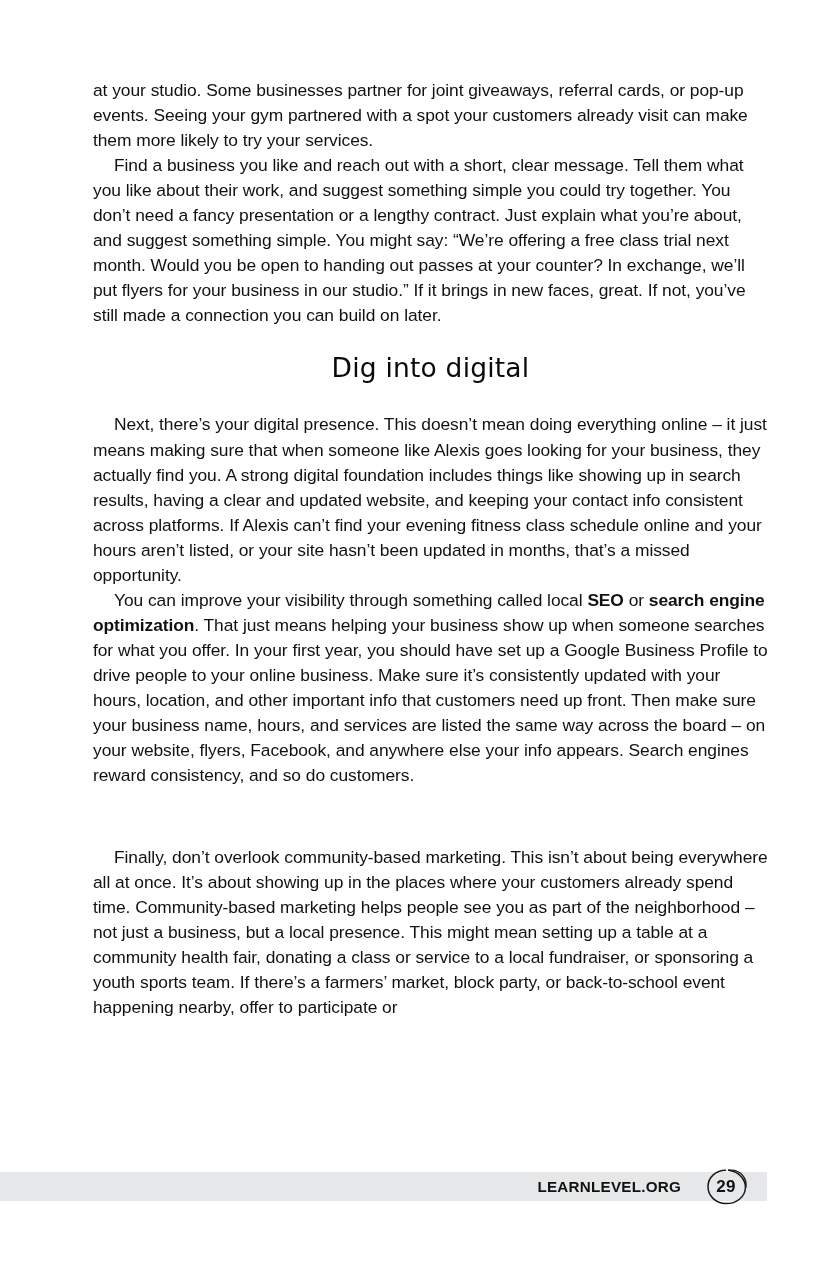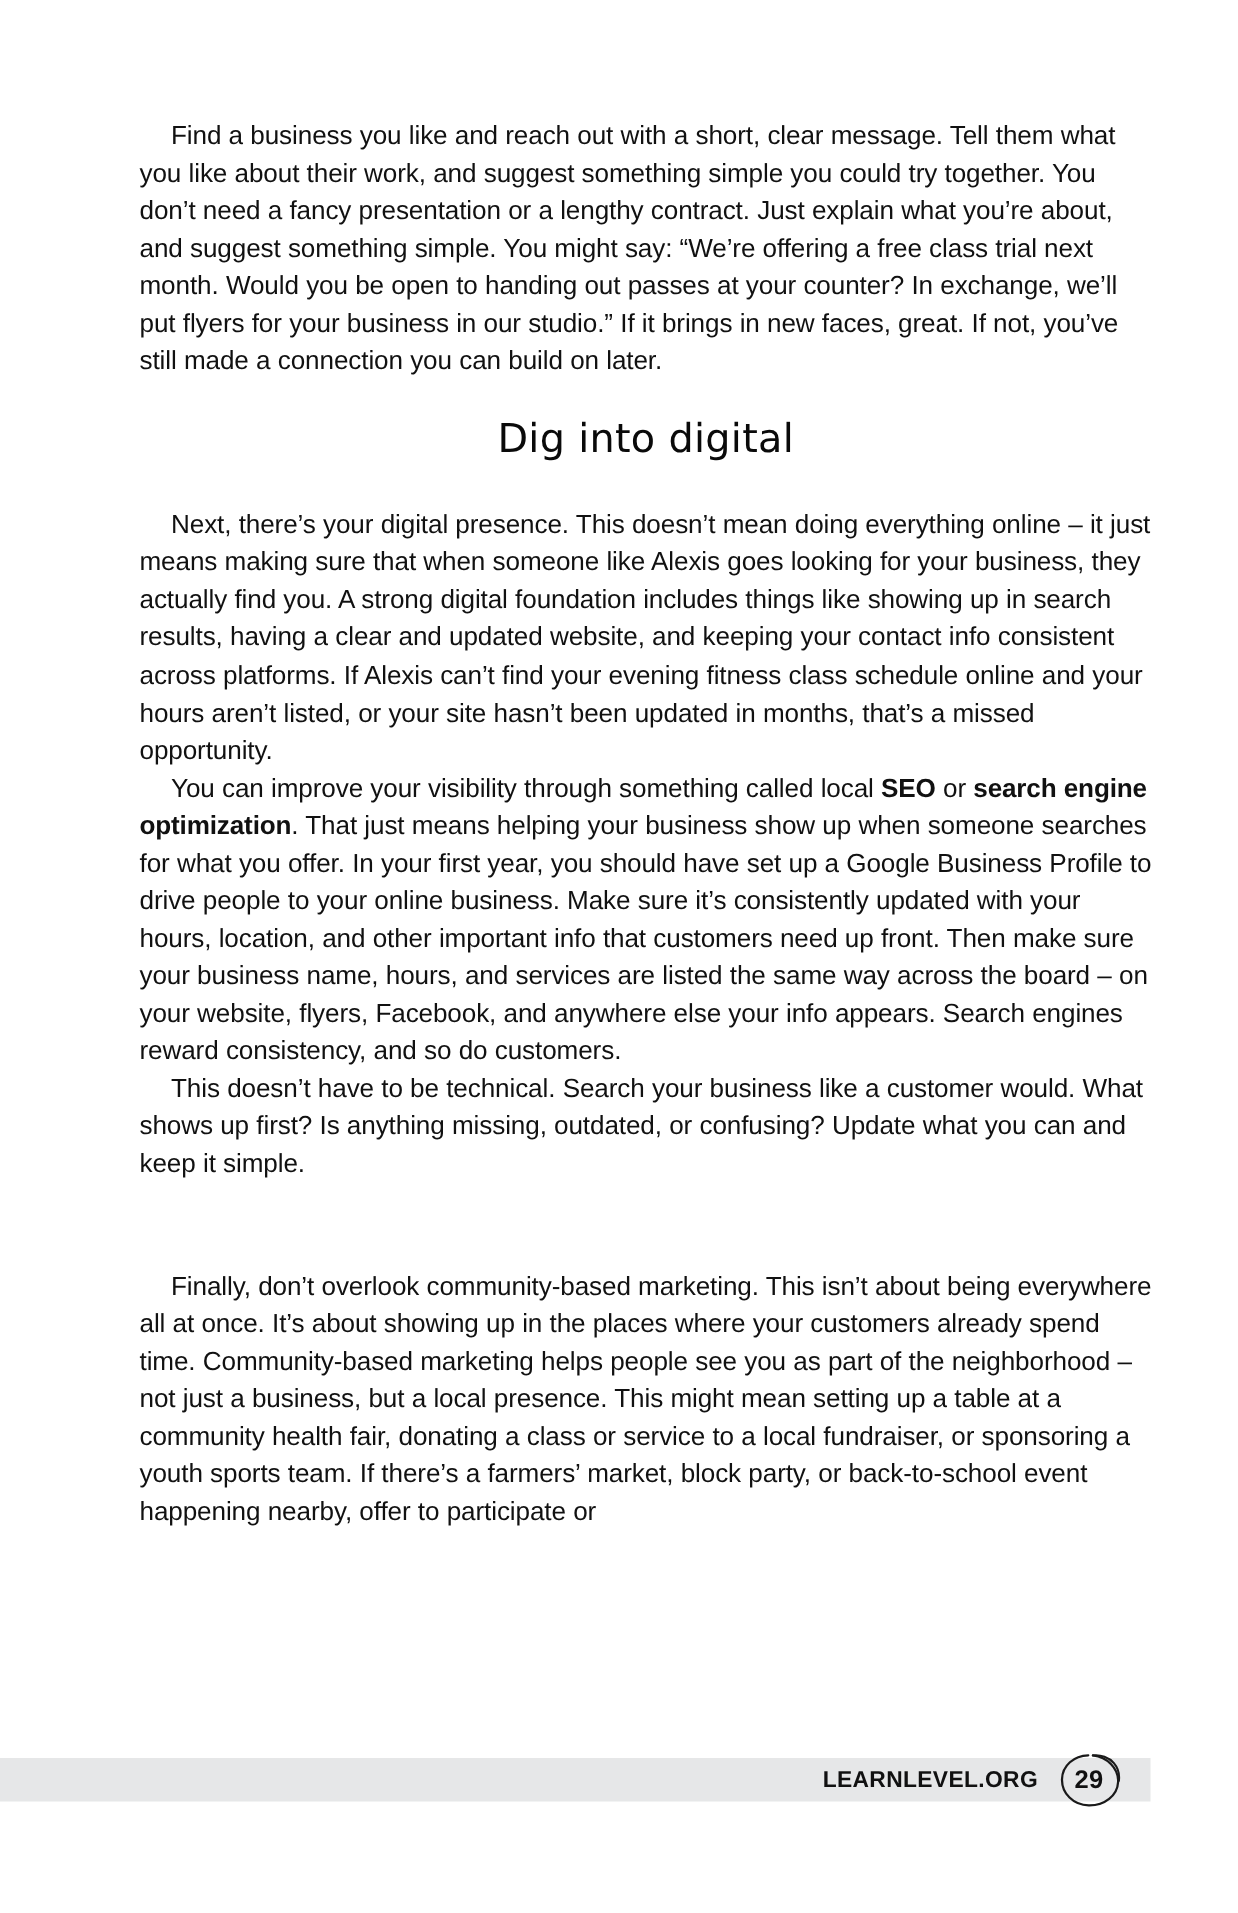--- a/index.html
+++ b/index.html
@@ -84,21 +84,21 @@
     background: #e6e7e8;
   }
 
   .footer-inner {
     position: absolute;
     right: 0;
     top: 0;
     height: 29px;
     display: flex;
     align-items: center;
-    gap: 13px;
+    gap: 24px;
     padding-right: 18px;
   }
 
   .footer-site {
     font-size: 15.2px;
     font-weight: 600;
     letter-spacing: 0.25px;
     color: #111111;
     white-space: nowrap;
     font-family: "Liberation Sans", sans-serif;
@@ -133,32 +133,32 @@
     transform: translate(-1px, 0px);
   }
 </style>
 </head>
 <body>
 
 <div class="page">
 
   <div class="content">
 
+    <p class="body">at your studio. Some businesses partner for joint giveaways, referral cards, or pop-up events. Seeing your gym partnered with a spot your customers already visit can make them more likely to try your services.</p>
 
     <p class="body indent">Find a business you like and reach out with a short, clear message. Tell them what you like about their work, and suggest something simple you could try together. You don’t need a fancy presentation or a lengthy contract. Just explain what you’re about, and suggest something simple. You might say: “We’re offering a free class trial next month. Would you be open to handing out passes at your counter? In exchange, we’ll put flyers for your business in our studio.” If it brings in new faces, great. If not, you’ve still made a connection you can build on later.</p>
 
     <div class="spacer-before-h1"></div>
     <h2 class="heading">Dig into digital</h2>
     <div class="spacer-after-h1"></div>
 
     <p class="body indent">Next, there’s your digital presence. This doesn’t mean doing everything online – it just means making sure that when someone like Alexis goes looking for your business, they actually find you. A strong digital foundation includes things like showing up in search results, having a clear and updated website, and keeping your contact info consistent across platforms. If Alexis can’t find your evening fitness class schedule online and your hours aren’t listed, or your site hasn’t been updated in months, that’s a missed opportunity.</p>
 
     <p class="body indent"><span>You can improve your visibility through something called local </span><b>SEO</b><span> or </span><b>search engine optimization</b><span>. That just means helping your business show up when someone searches for what you offer. In your first year, you should have set up a Google Business Profile to drive people to your online business. Make sure it’s consistently updated with your hours, location, and other important info that customers need up front. Then make sure your business name, hours, and services are listed the same way across the board – on your website, flyers, Facebook, and anywhere else your info appears. Search engines reward consistency, and so do customers.</span></p>
 
-    <p class="body indent">This doesn’t have to be technical. Search your business like a customer would. What shows up first? Is anything missing, outdated, or confusing? Update what you can and keep it simple.</p>
 
     <div class="spacer-before-h2"></div>
     <div class="spacer-after-h2"></div>
 
     <p class="body indent">Finally, don’t overlook community-based marketing. This isn’t about being everywhere all at once. It’s about showing up in the places where your customers already spend time. Community-based marketing helps people see you as part of the neighborhood – not just a business, but a local presence. This might mean setting up a table at a community health fair, donating a class or service to a local fundraiser, or sponsoring a youth sports team. If there’s a farmers’ market, block party, or back-to-school event happening nearby, offer to participate or</p>
 
   </div>
 
   <div class="footer-band">
     <div class="footer-inner">

